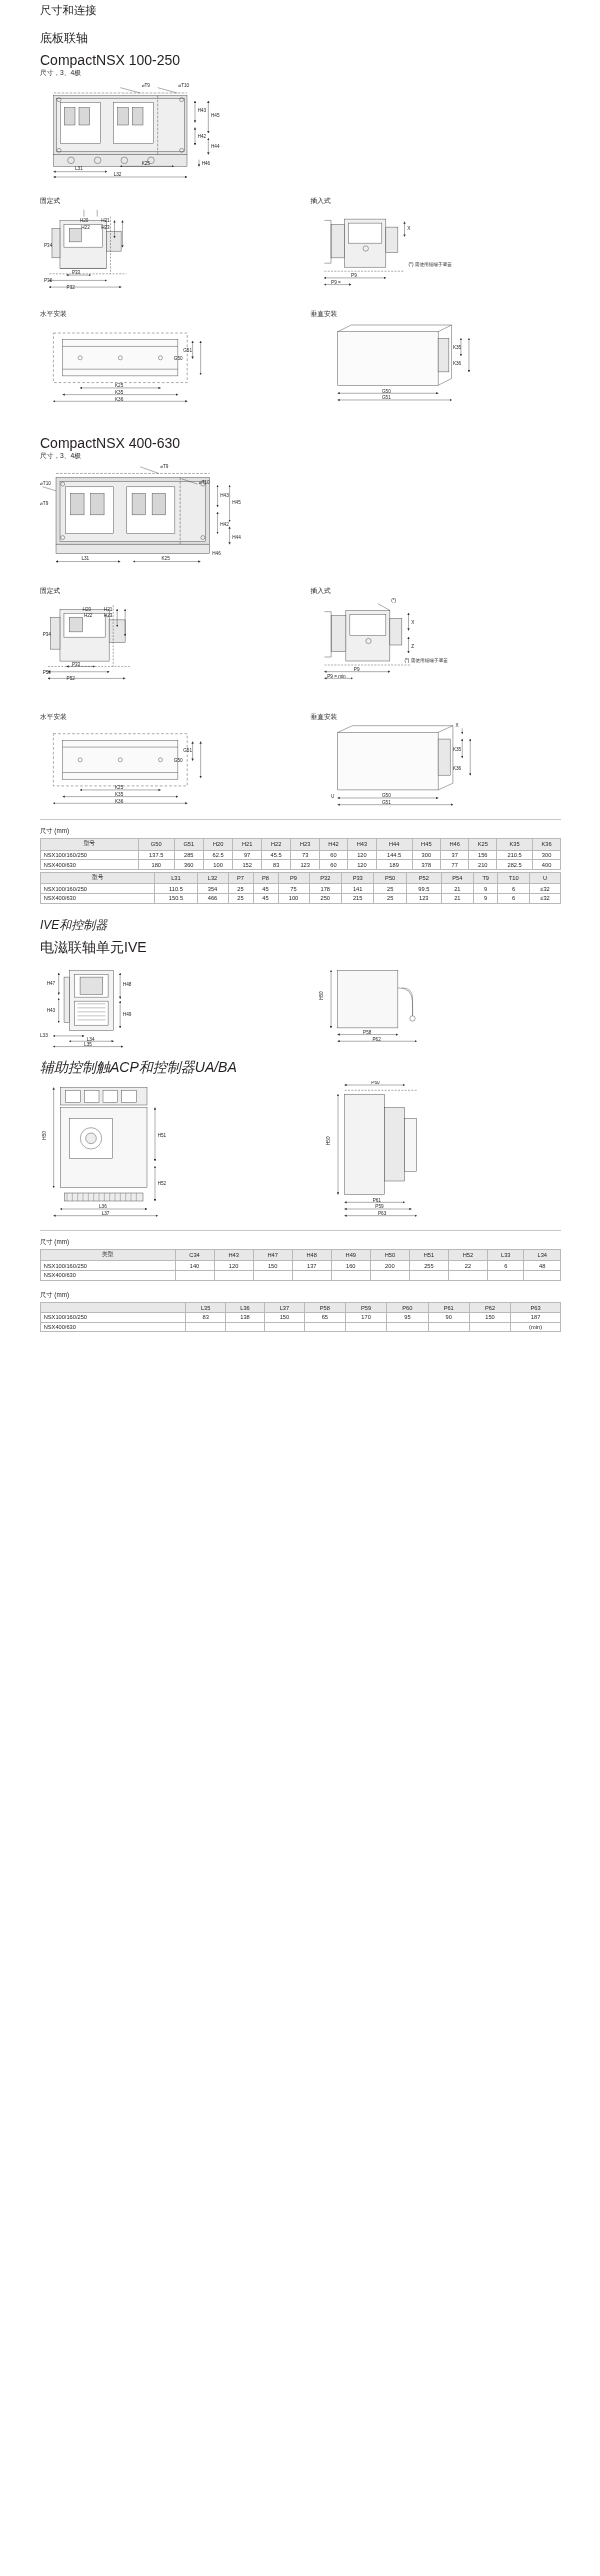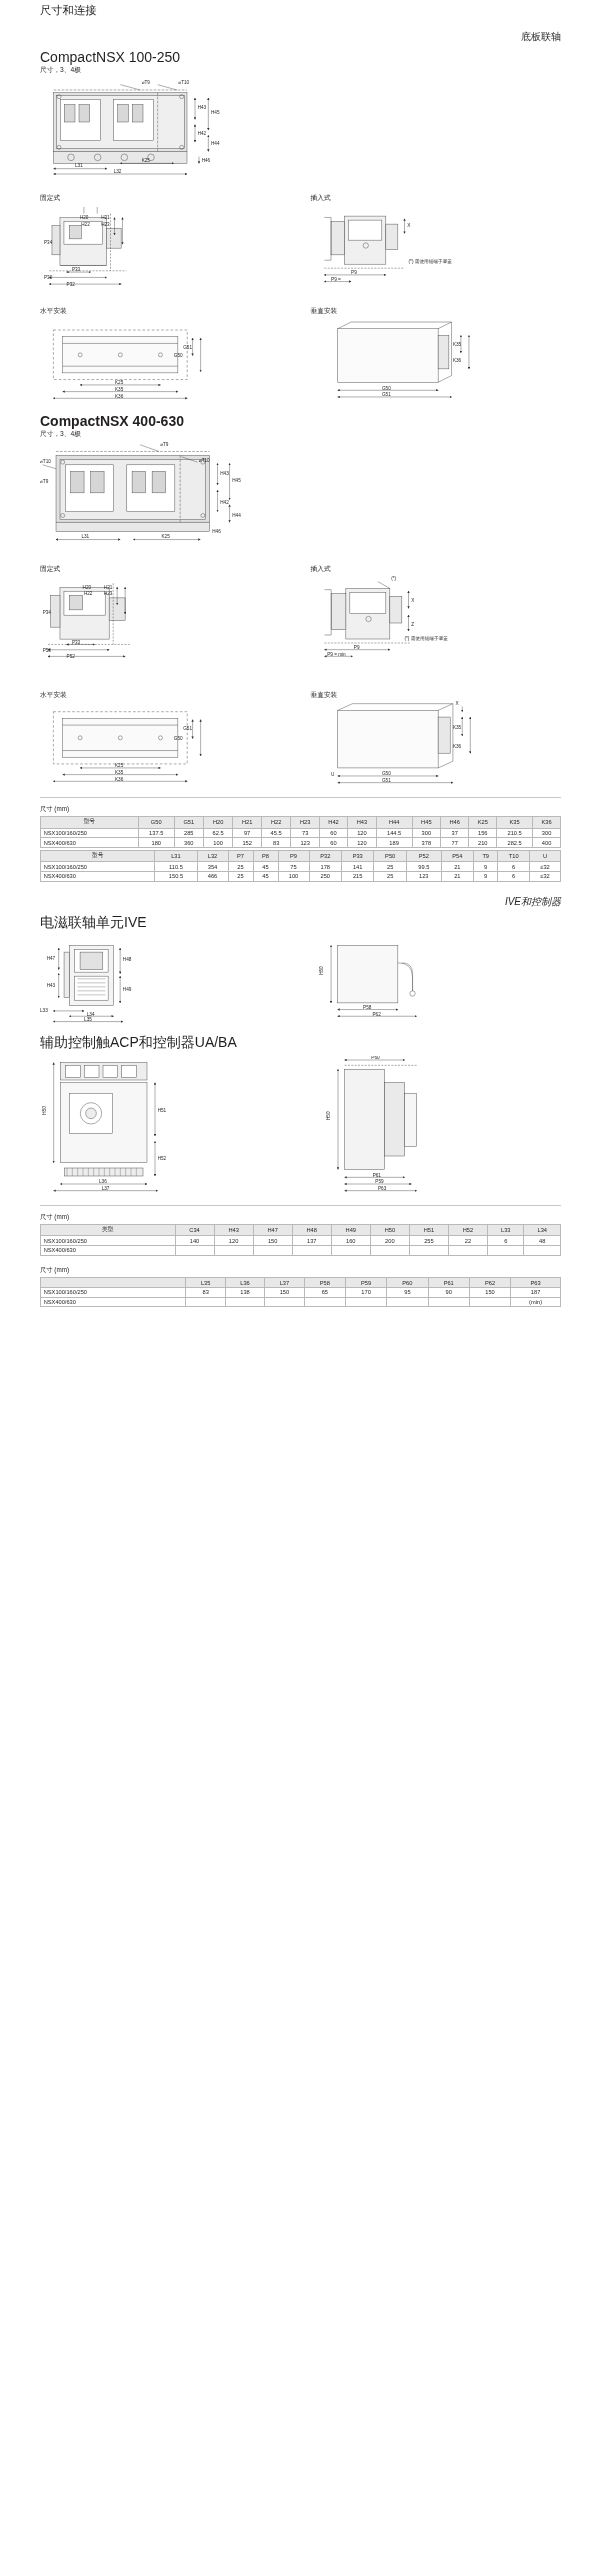--- a/index.html
+++ b/index.html
@@ -7,21 +7,21 @@
   body {
     width: 601px;
     background: #ffffff;
     font-family: "Liberation Sans", sans-serif;
     color: #231f20;
     -webkit-font-smoothing: antialiased;
   }
   .page { width:601px; min-height:2576px; padding: 0 40px 27px 40px; position:relative; }
 
   h1.title { font-size: 11.3px; font-weight: normal; margin: 2.7px 0 12px 0; color:#231f20; }
-  .sec-title { font-size: 10px; margin: 0 0 4px 0; font-weight: normal; text-align: right; }
+  .sec-title { font-size: 12px; margin: 0 0 4px 0; font-weight: normal; }
   .sub-title { font-size: 14px; margin: 5.3px 0 1.3px 0; font-weight: normal; }
   .small-note { font-size: 6.7px; margin: 1.3px 0 2.7px 0; }
   .caption { font-size: 6.7px; margin: 6.7px 0 1.3px 0; }
 
   
   .fig { position: relative; border: 0; }
   .fig svg { display:block; }
 
   .row2 { display:flex; gap: 20px; }
   .col { flex:1 1 0; min-width:0; }
@@ -224,21 +224,21 @@
             <text x="212" y="42">K35</text>
             <text x="212" y="66">K36</text>
             <text x="106" y="107">G50</text>
             <text x="106" y="117">G51</text>
           </g>
         </svg>
       </div>
     </div>
   </div>
 
-  <div class="sub-title" style="margin-top:8px;font-weight:bold;">CompactNSX 400-630</div>
+  <div class="sub-title" style="margin-top:27px;">CompactNSX 400-630</div>
   <div class="small-note">尺寸，3、4极</div>
 
   <div class="fig">
     <svg width="267" height="107" viewBox="0 0 400 160">
       <g stroke="#4a4a4a" fill="none" stroke-width="0.7">
         <rect x="24" y="20" width="230" height="100" fill="#e0e0e0"></rect>
         <rect x="30" y="26" width="218" height="90" fill="#ededed"></rect>
         <rect x="38" y="34" width="72" height="70" fill="#ffffff"></rect>
         <rect x="130" y="34" width="72" height="70" fill="#ffffff"></rect>
         <rect x="46" y="44" width="20" height="32" fill="#d6d6d6"></rect>
@@ -584,21 +584,21 @@
           <g font-size="7" fill="#231f20">
             <text x="18" y="58" transform="rotate(-90 18 58)">H50</text>
             <text x="78" y="109">P58</text>
             <text x="92" y="119">P62</text>
           </g>
         </svg>
       </div>
     </div>
   </div>
 
-  <div class="sub-title" style="margin-top:10.7px;">辅助控制触ACP和控制器UA/BA</div>
+  <div class="sub-title" style="margin-top:10.7px;font-style:italic;">辅助控制触ACP和控制器UA/BA</div>
 
   <div class="row2" style="margin-top:4px;">
     <div class="col">
       <div class="fig">
         <svg width="174" height="140" viewBox="0 0 260 210">
           <g stroke="#4a4a4a" fill="none" stroke-width="0.7">
             <rect x="30" y="10" width="130" height="26" fill="#eeeeee"></rect>
             <rect x="38" y="14" width="22" height="18" fill="#ffffff"></rect>
             <rect x="66" y="14" width="22" height="18" fill="#ffffff"></rect>
             <rect x="94" y="14" width="22" height="18" fill="#ffffff"></rect>

